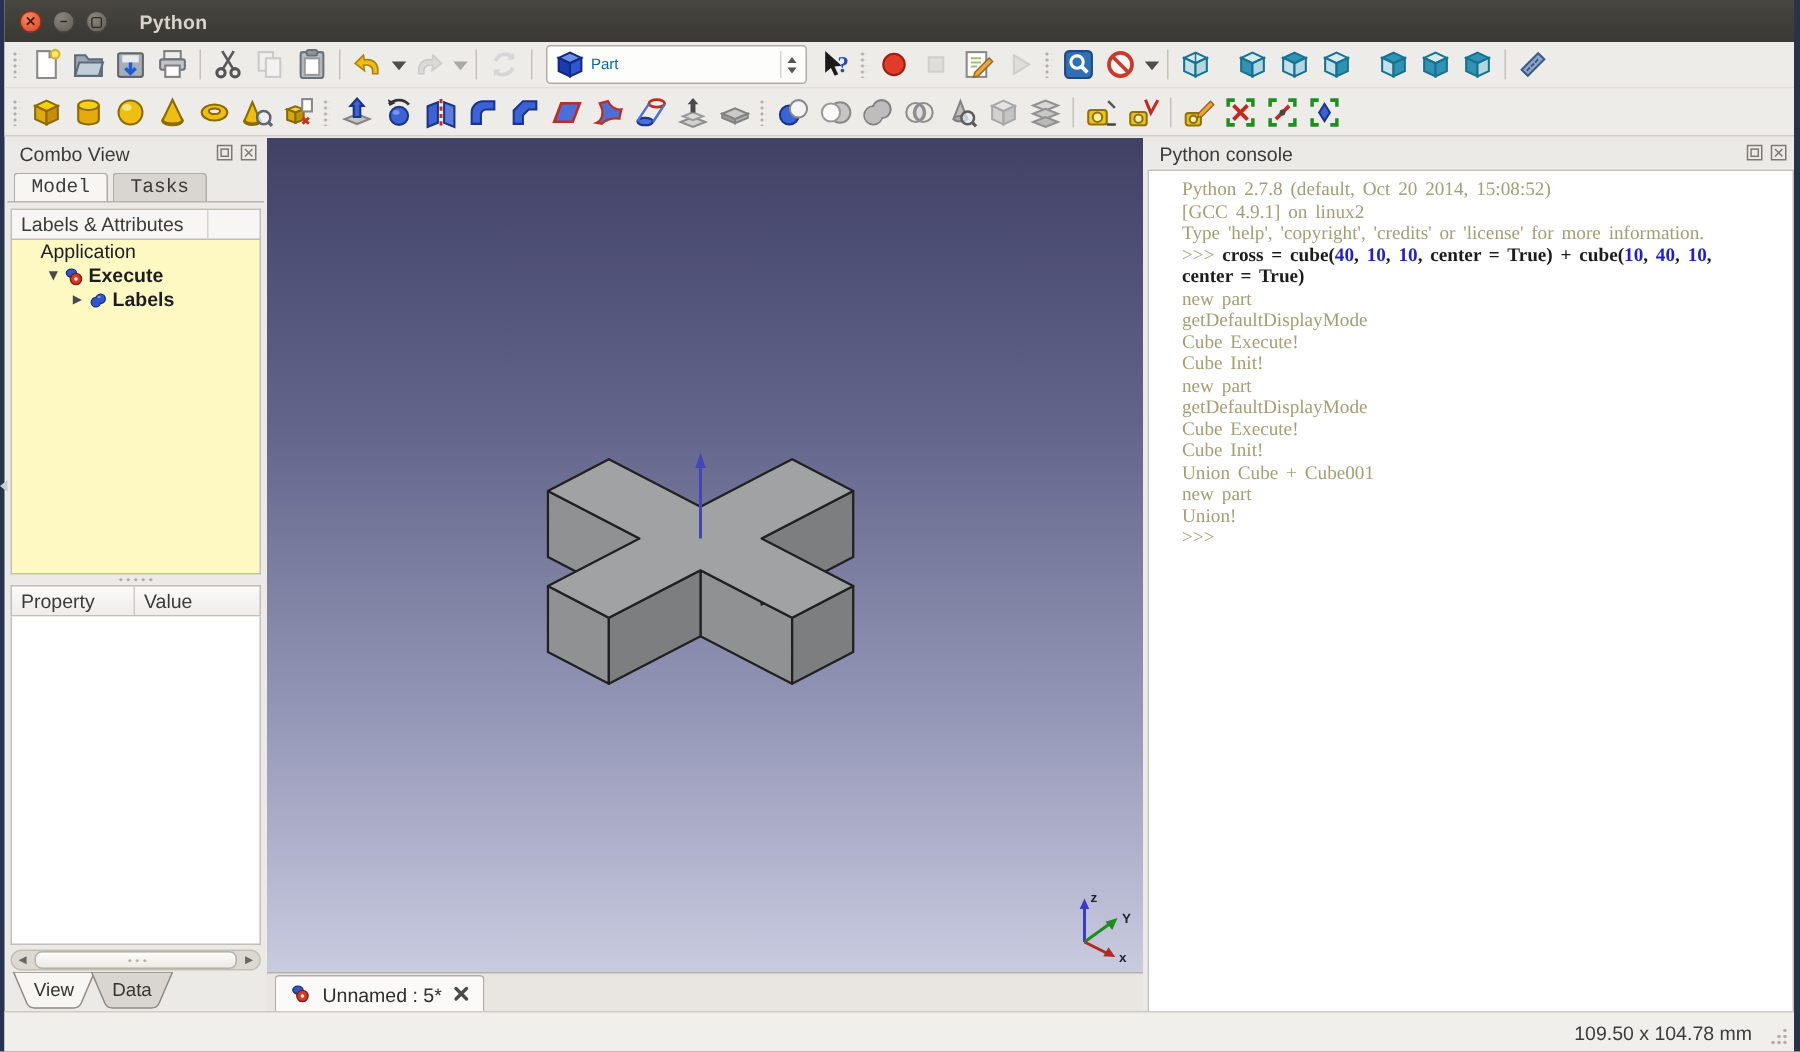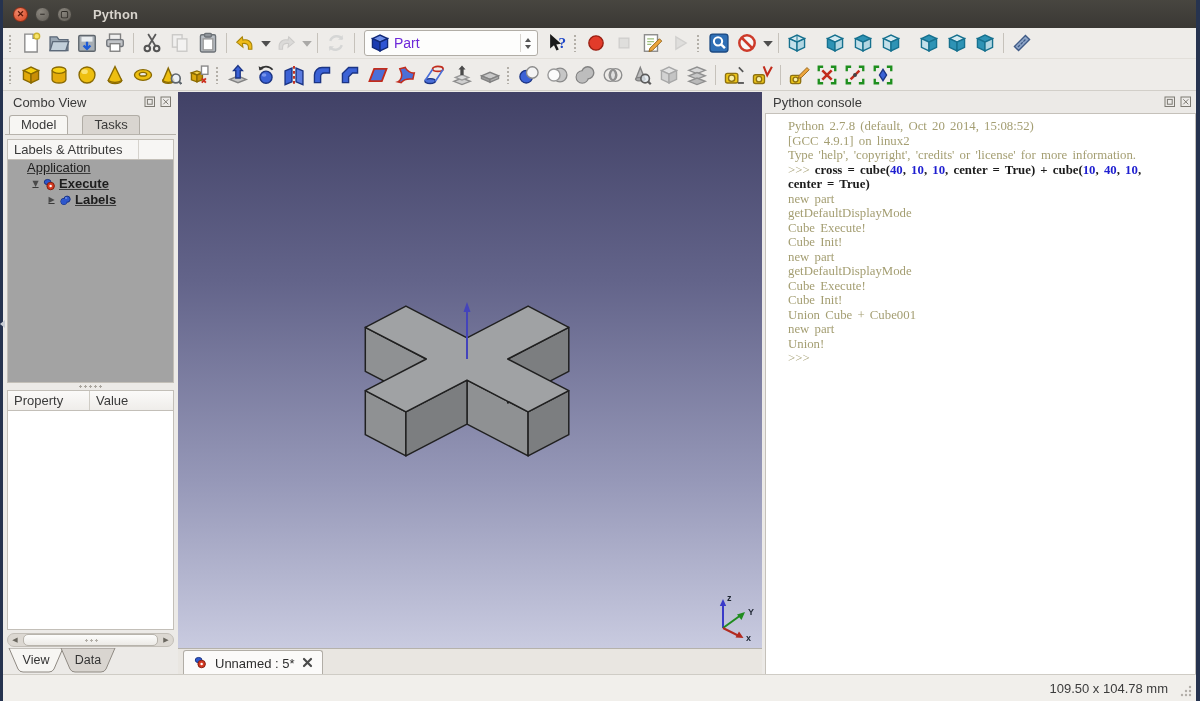--- a/index.html
+++ b/index.html
@@ -29,38 +29,38 @@
   #toolbar2{top:59px;height:31px;border-bottom:1px solid #d2cfc9;}
   .tbtn{width:28px;height:26px;display:flex;align-items:center;justify-content:center;border-radius:3px;flex:0 0 auto;}
   .tbtn.dd{width:13px;}
   .tbtn.disabled{opacity:.42;}
   .tsep{width:1px;height:20px;background:#c6c2bb;margin:0 4px;flex:0 0 auto;}
   .tgap{width:10px;flex:0 0 auto;}
   .thandle{width:5px;height:18px;margin:0 4px 0 2px;flex:0 0 auto;
     background:radial-gradient(circle,#b3afa8 1px,transparent 1.1px);background-size:4px 4px;}
   .ticon{display:flex;align-items:center;justify-content:center;}
   .wbcombo{height:24px;width:166px;background:#fdfdfc;border:1px solid #b1ada6;border-radius:3px;
-    display:flex;align-items:center;padding:0 2px 0 4px;margin:0 5px;font-size:14px;color:#6d28d9;flex:0 0 auto;}
+    display:flex;align-items:center;padding:0 2px 0 4px;margin:0 5px;font-size:10px;color:#0369a1;flex:0 0 auto;}
   .wblabel{flex:1;padding-left:3px;}
   .wbspin{width:14px;height:18px;border-left:1px solid #d8d5d0;display:flex;flex-direction:column;align-items:center;justify-content:center;gap:3px;}
   .spin-up{width:0;height:0;border-left:3.5px solid transparent;border-right:3.5px solid transparent;border-bottom:4px solid #555;}
   .spin-dn{width:0;height:0;border-left:3.5px solid transparent;border-right:3.5px solid transparent;border-top:4px solid #555;}
 
   
   .combo-view{position:absolute;left:2px;top:92px;width:171px;height:583px;font-size:13px;color:#3a3a3a;}
   .panel-title{height:20px;display:flex;align-items:center;padding:0 4px 0 8px;}
   .panel-title .pt-label{flex:1;}
   .dockbtn{width:13px;height:13px;margin-left:3px;display:flex;align-items:center;justify-content:center;}
   .cv-tabs{display:flex;padding:3px 4px 0 4px;height:23px;box-sizing:border-box;border-bottom:1px solid #b7b3ac;}
   .cv-tab{padding:1px 11px 2px 11px;font-size:13px;border:1px solid #b1ada6;border-bottom:none;
-    border-radius:3px 3px 0 0;background:#d9d5d0;color:#3a3a3a;margin-right:14px;}
+    border-radius:3px 3px 0 0;background:#d9d5d0;color:#3a3a3a;margin-right:3px;font-family:Liberation Mono, monospace;}
   .cv-tab.active{background:#f7f6f3;}
   .tree-header{position:absolute;top:47px;left:2px;right:2px;height:21px;display:flex;background:#f7f6f4;border:1px solid #c3bfb8;box-sizing:border-box;flex-direction:column;}
   .tree-header .th-cell{padding:2px 6px;border-right:1px solid #d6d3cd;font-size:13px;color:#3a3a3a;}
-  .tree-body{position:absolute;top:68px;left:2px;right:2px;height:223px;background:#a3a3a3;border:1px solid #c3bfb8;border-top:none;box-sizing:border-box;overflow:hidden;text-decoration:underline;}
+  .tree-body{position:absolute;top:68px;left:2px;right:2px;height:223px;background:#fef9c3;border:1px solid #c3bfb8;border-top:none;box-sizing:border-box;overflow:hidden;}
   .tree-row{display:flex;align-items:center;height:16px;line-height:16px;}
   .tree-arrow{width:11px;text-align:center;font-size:8px;color:#4a4a4a;font-family:"DejaVu Sans",sans-serif;}
   .tree-icon{width:16px;display:flex;align-items:center;justify-content:center;}
   .tree-label{padding-left:2px;color:#1d1d1d;}
   .tree-label.bold{font-weight:bold;}
   .splitter{position:absolute;top:291px;left:2px;right:2px;height:7px;display:flex;align-items:center;justify-content:center;}
   .splitter .dots{width:26px;height:3px;background:radial-gradient(circle,#a9a59e 1px,transparent 1.1px);background-size:5px 3px;}
   .prop-header{position:absolute;top:298px;left:2px;right:2px;height:21px;display:flex;background:linear-gradient(#fbfaf9,#efedea);border:1px solid #c3bfb8;box-sizing:border-box;}
   .prop-header .th-cell{padding:2px 6px;border-right:1px solid #cfccc5;font-size:13px;box-sizing:border-box;}
   .prop-body{position:absolute;top:319px;left:2px;right:2px;height:219px;background:#fff;border:1px solid #c3bfb8;border-top:none;box-sizing:border-box;}

